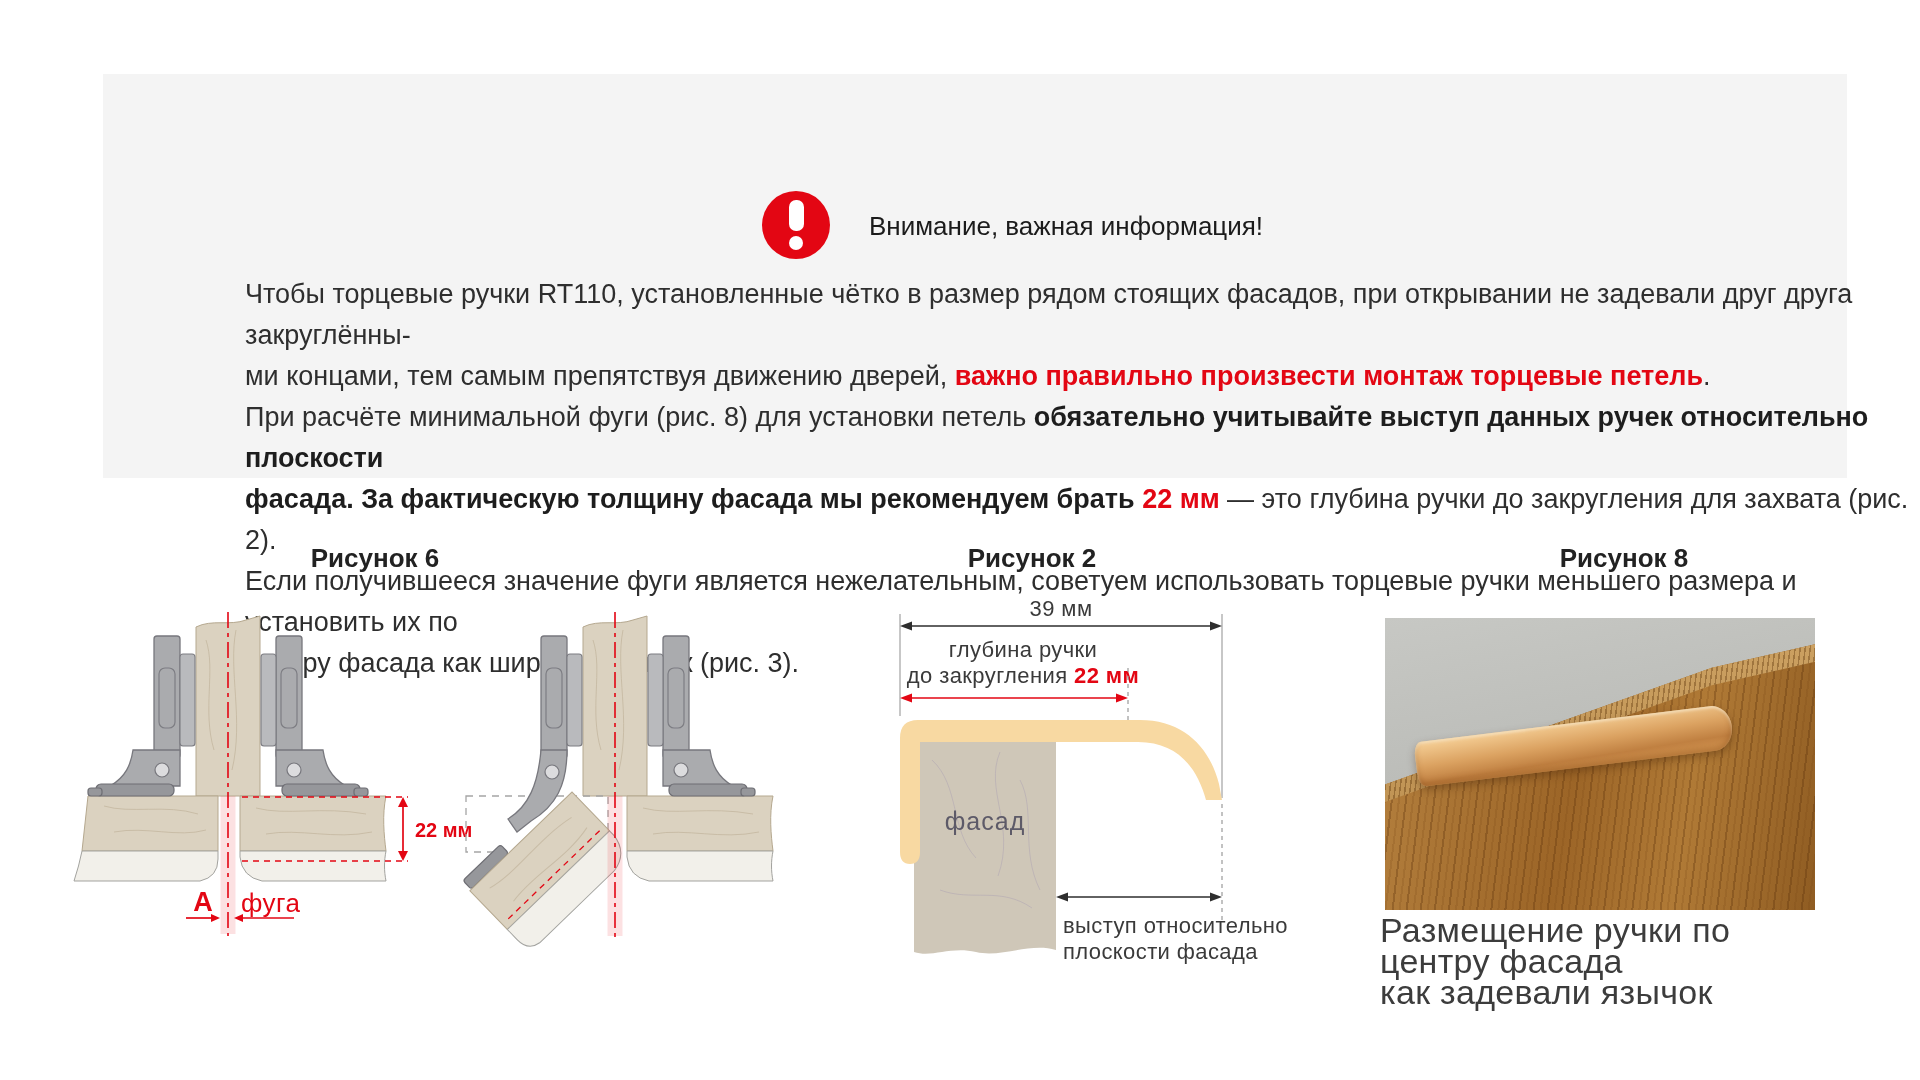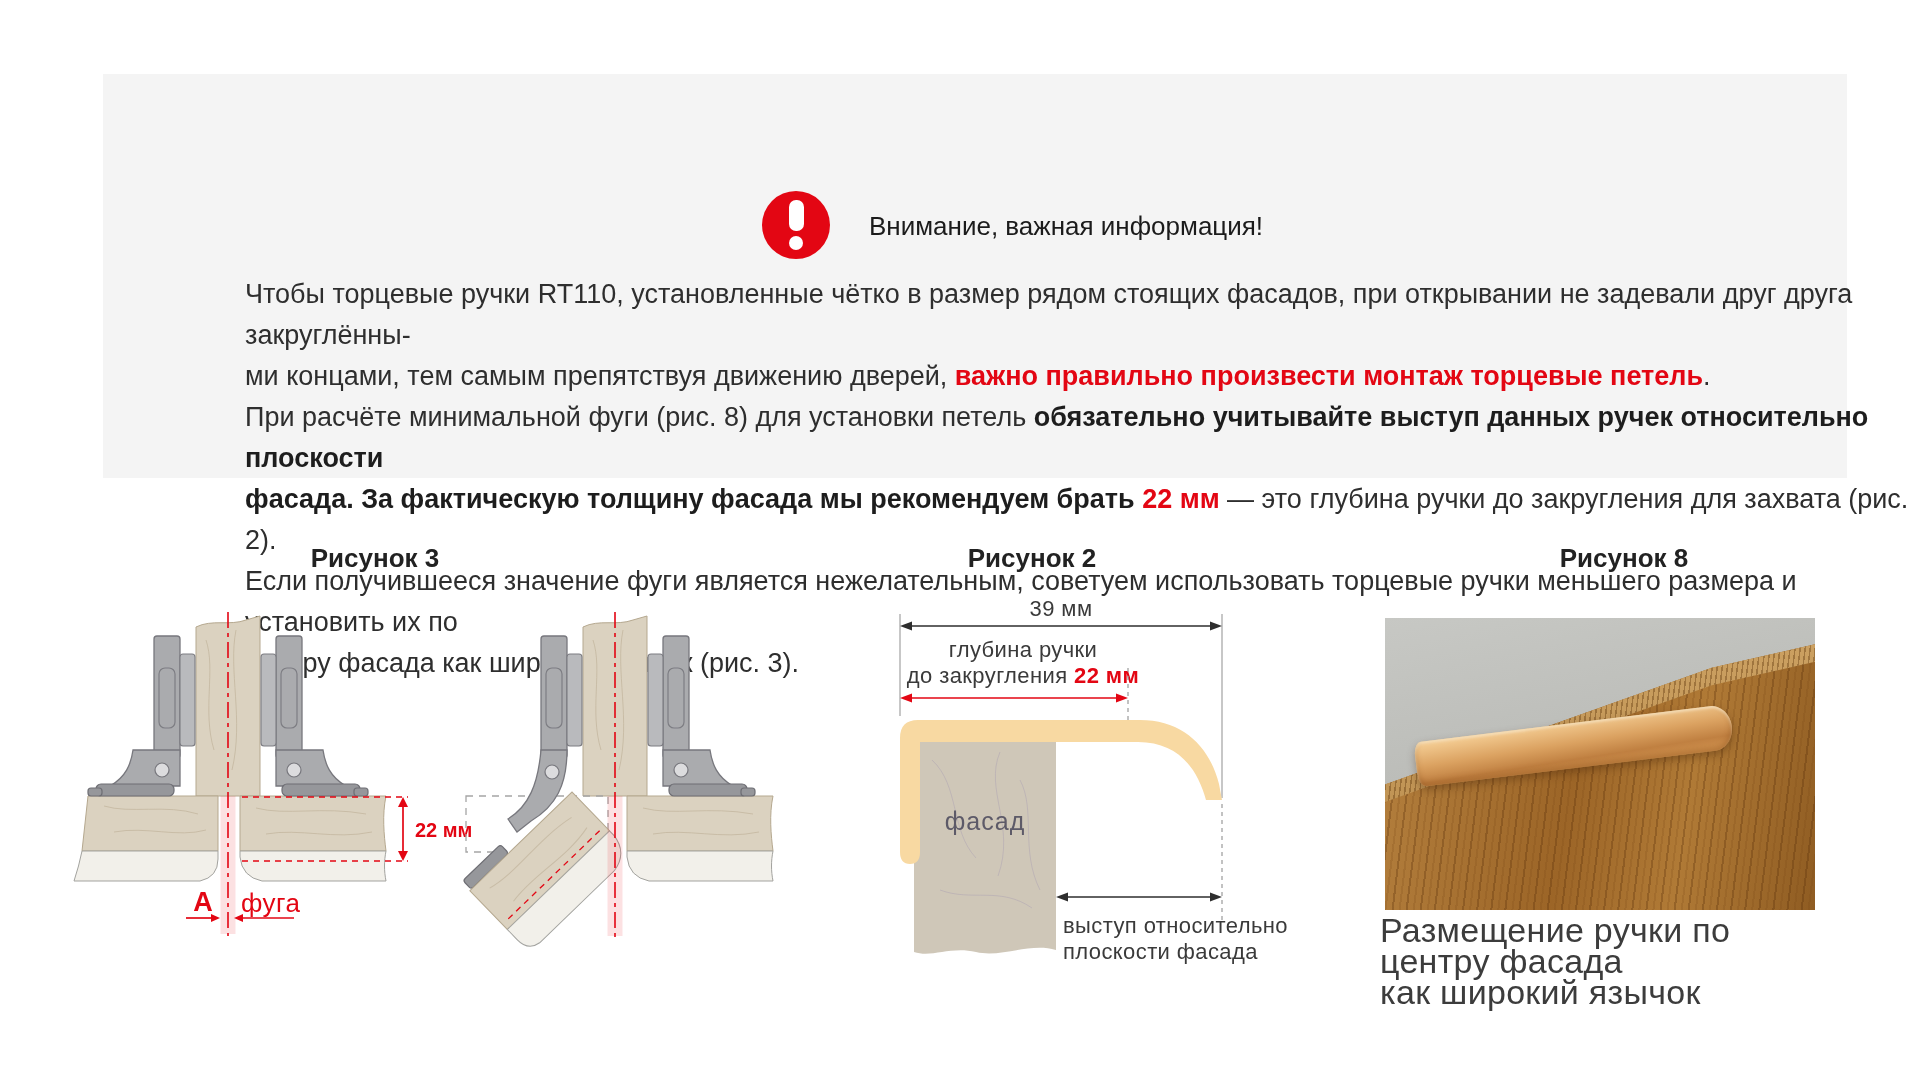--- a/index.html
+++ b/index.html
@@ -87,21 +87,21 @@
   <div class="abs notice-text">
     <div><span>Чтобы  торцевые ручки RT110, установленные чётко в размер рядом стоящих фасадов, при открывании не задевали друг друга закруглённы-</span></div>
     <div><span>ми концами, тем самым препятствуя движению дверей, </span><span class="t-red">важно правильно произвести монтаж торцевые петель</span><span>.</span></div>
     <div><span>При расчёте минимальной фуги (рис. 8) для установки петель </span><span class="t-bold">обязательно учитывайте выступ данных ручек относительно плоскости</span></div>
     <div><span class="t-bold">фасада. За фактическую толщину фасада мы рекомендуем брать </span><span class="t-red">22 мм</span><span> — это глубина ручки до закругления для захвата (рис. 2).</span></div>
     <div><span>Если получившееся значение фуги является нежелательным, советуем использовать торцевые ручки меньшего размера и установить их по</span></div>
     <div><span>центру фасада как широкий язычок (рис. 3).</span></div>
   </div>
 </div>
 
-<div class="abs fig-caption" style="left:265px;">Рисунок 3</div>
+<div class="abs fig-caption" style="left:265px;">Рисунок 6</div>
 <div class="abs fig-caption" style="left:922px;">Рисунок 2</div>
 <div class="abs fig-caption" style="left:1514px;">Рисунок 8</div>
 
 <svg class="abs" style="left:70px;top:600px;" width="760" height="420" viewBox="0 0 760 420">
 
   <g>
 
     <g id="partitionL">
       <path class="beige" d="M126,27 C142,19 160,26 176,20 L190,16 L190,196 L126,196 Z"></path>
       <path class="grain" d="M136,40 C146,70 132,110 144,150"></path>
@@ -229,14 +229,14 @@
   </g>
 </svg>
 
 <div class="abs photo">
   <div class="wood"></div>
   <div class="wood-edge"></div>
   <div class="handle3"></div>
 </div>
 <div class="abs photo-caption">
   <div>Размещение ручки по центру фасада</div>
-  <div>как широкий язычок</div>
+  <div>как задевали язычок</div>
 </div>
 
 </body></html>

